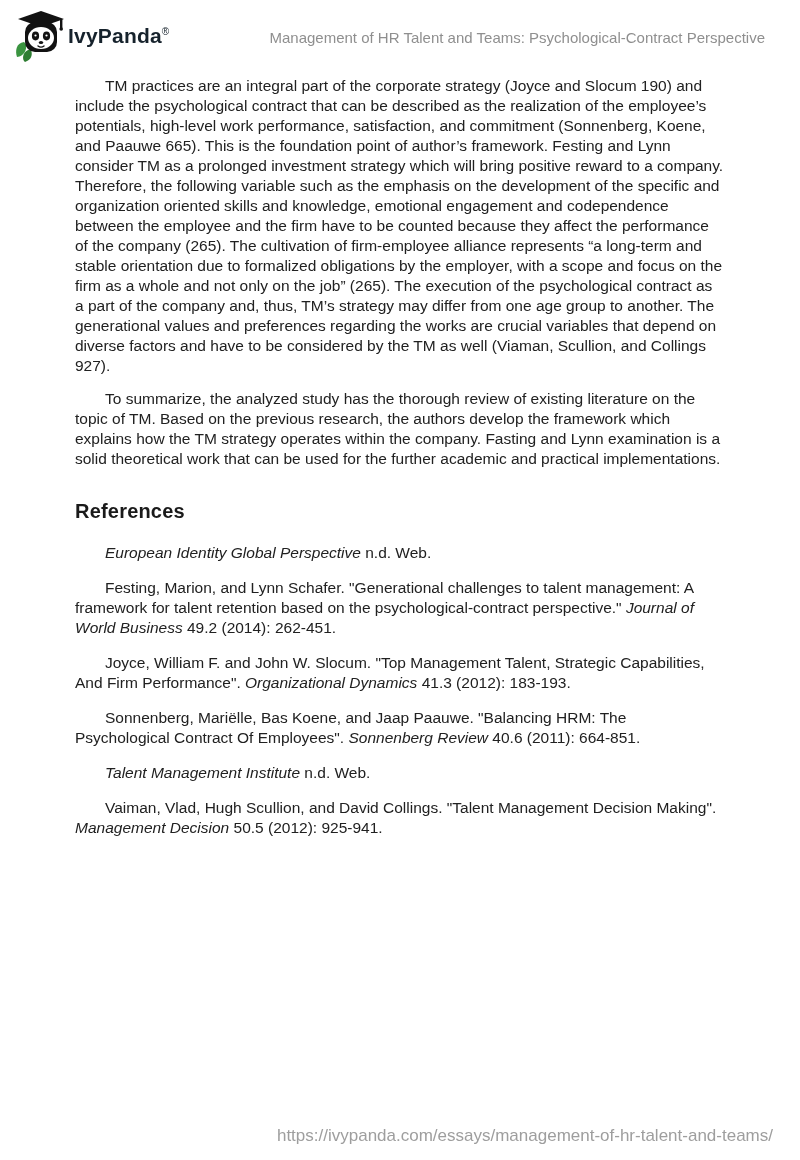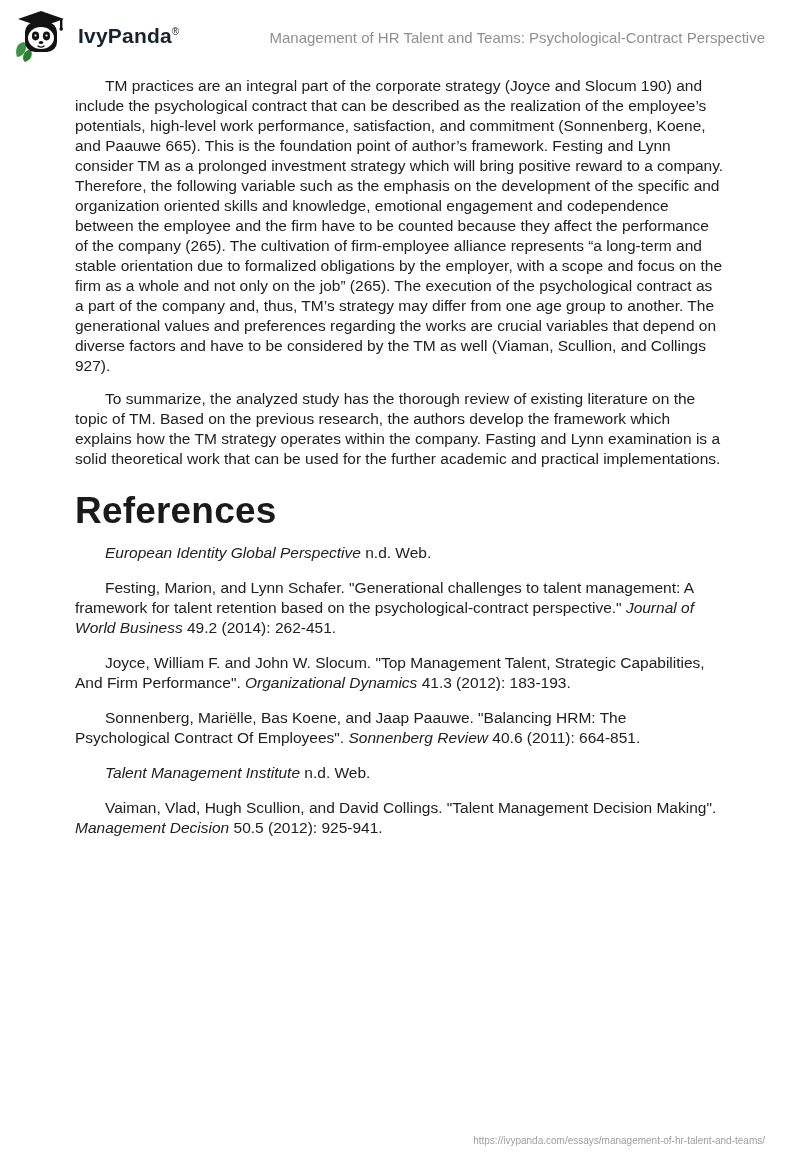--- a/index.html
+++ b/index.html
@@ -24,21 +24,20 @@
     height: 54px;
     flex: 0 0 auto;
     display: flex;
     align-items: center;
     justify-content: center;
   }
   .brand {
     font-size: 21px;
     font-weight: bold;
     color: #16222c;
-    margin-left: 10px;
     letter-spacing: 0.2px;
     flex: 0 0 auto;
   }
   .brand sup {
     font-size: 10px;
     font-weight: normal;
     vertical-align: super;
   }
   .doc-title {
     flex: 1;
@@ -52,35 +51,35 @@
     padding: 14px 75px 0 75px;
     font-size: 15.5px;
     line-height: 20px;
   }
   .content p.body-par {
     margin: 0 0 13px 0;
     text-indent: 30px;
     text-align: left;
   }
   h1.refs-heading {
-    font-size: 37px;
+    font-size: 20px;
     font-weight: bold;
     color: #1a1a1a;
     margin: 32px 0 22px 0;
     letter-spacing: 0.2px;
   }
   .reference {
     margin: 15px 0 11px 0;
     text-indent: 30px;
   }
   .footer-url {
     position: absolute;
-    right: 35px;
+    right: 27px;
     bottom: 14px;
-    font-size: 10px;
+    font-size: 17px;
     color: #9e9e9e;
     text-decoration: none;
   }
 </style>
 </head>
 <body>
 
 <div class="header">
   <div class="logo-wrap">
     <svg width="54" height="54" viewBox="0 0 54 54" aria-hidden="true">

